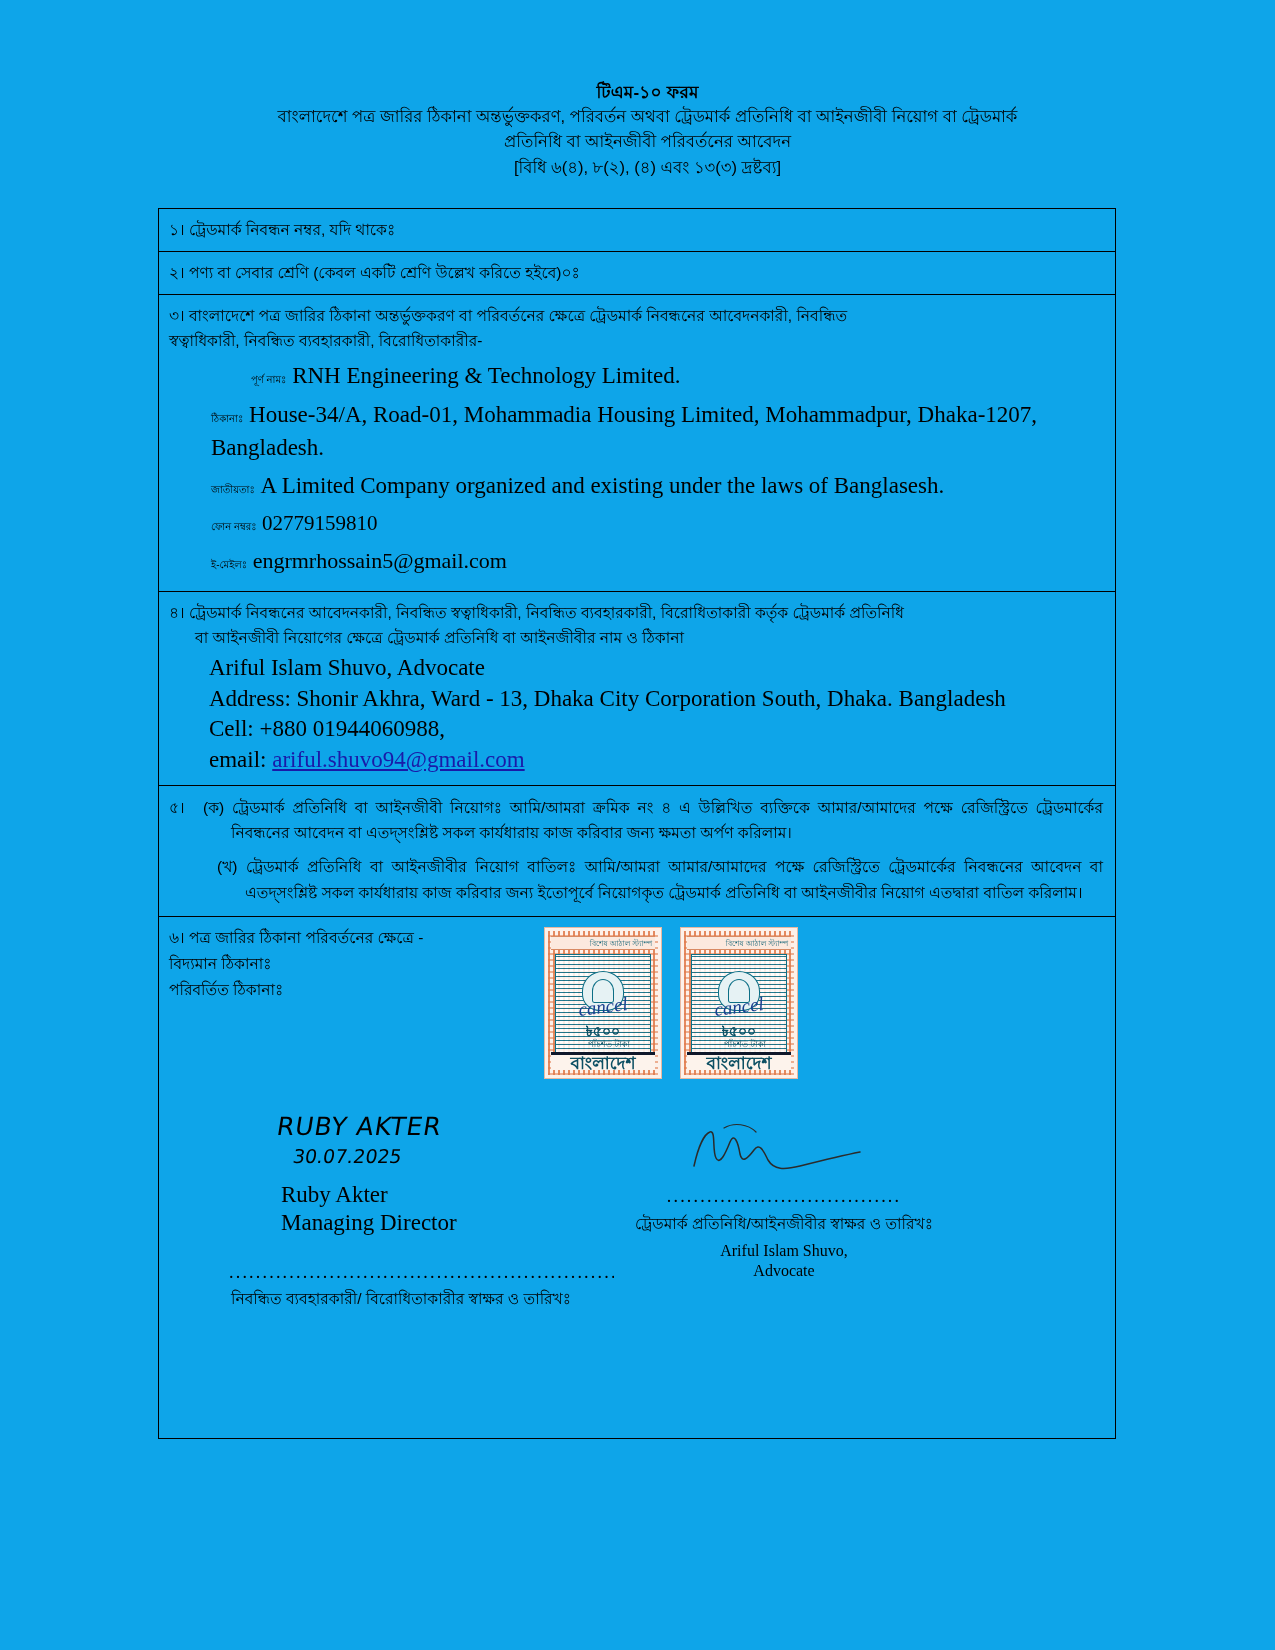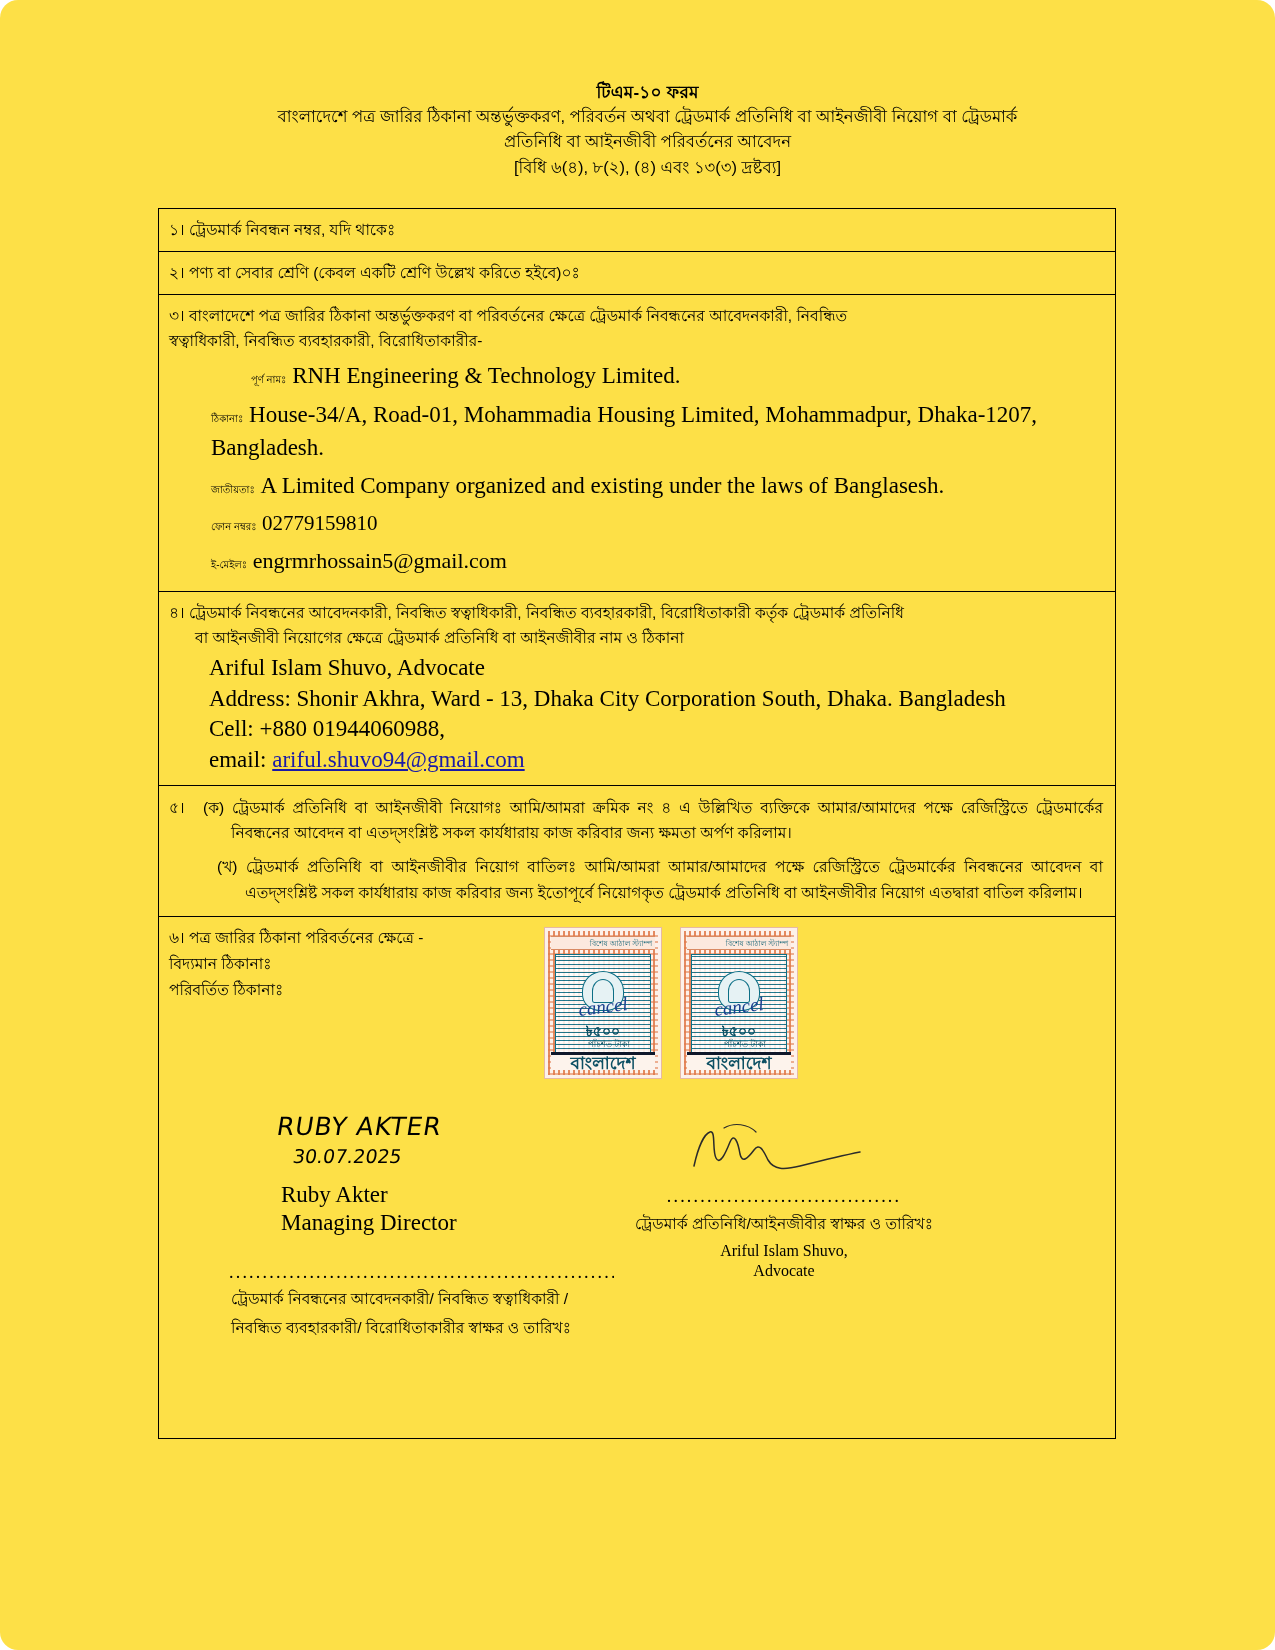--- a/index.html
+++ b/index.html
@@ -15,22 +15,21 @@
     font-family: "Liberation Serif", "DejaVu Serif", serif;
     color: #000;
     overflow: hidden;
   }
 
   .page {
     position: absolute;
     left: 0; top: 0;
     width: 1275px;
     height: 1650px;
-    background: #fde047;
-    border-radius: 18px;
+    background: #0ea5e9;
   }
 
   
   .header {
     position: absolute;
     left: 155px;
     top: 82px;
     width: 985px;
     text-align: center;
   }
@@ -447,21 +446,20 @@
         </div>
 
       </div>
 
       <div class="sig-left">
         <div class="handwriting">RUBY AKTER</div>
         <div class="hand-date">30.07.2025</div>
         <div class="typed-name">Ruby Akter</div>
         <div class="typed-name" style="margin-top:0">Managing Director</div>
         <div class="dots-left">...........................................................</div>
-        <div class="cap-left bn-line">ট্রেডমার্ক নিবন্ধনের আবেদনকারী/ নিবন্ধিত স্বত্বাধিকারী /</div>
         <div class="cap-left bn-line">নিবন্ধিত ব্যবহারকারী/ বিরোধিতাকারীর স্বাক্ষর ও তারিখঃ</div>
       </div>
 
       <div class="sig-right">
         <div class="scribble">
           <svg width="240" height="74" viewBox="0 0 240 74">
             <path d="M30 54 C34 36, 40 22, 46 20 C52 18, 48 38, 52 46 C56 54, 62 40, 66 30 C70 20, 74 30, 76 42 C78 52, 84 46, 90 38 C96 30, 100 40, 104 48 C110 58, 120 58, 136 54 C156 49, 176 44, 196 40" fill="none" stroke="#2b2b2b" stroke-width="1.5" stroke-linecap="round"></path>
             <path d="M60 16 C70 10, 84 12, 92 20" fill="none" stroke="#2b2b2b" stroke-width="1.2" stroke-linecap="round"></path>
           </svg>
         </div>

